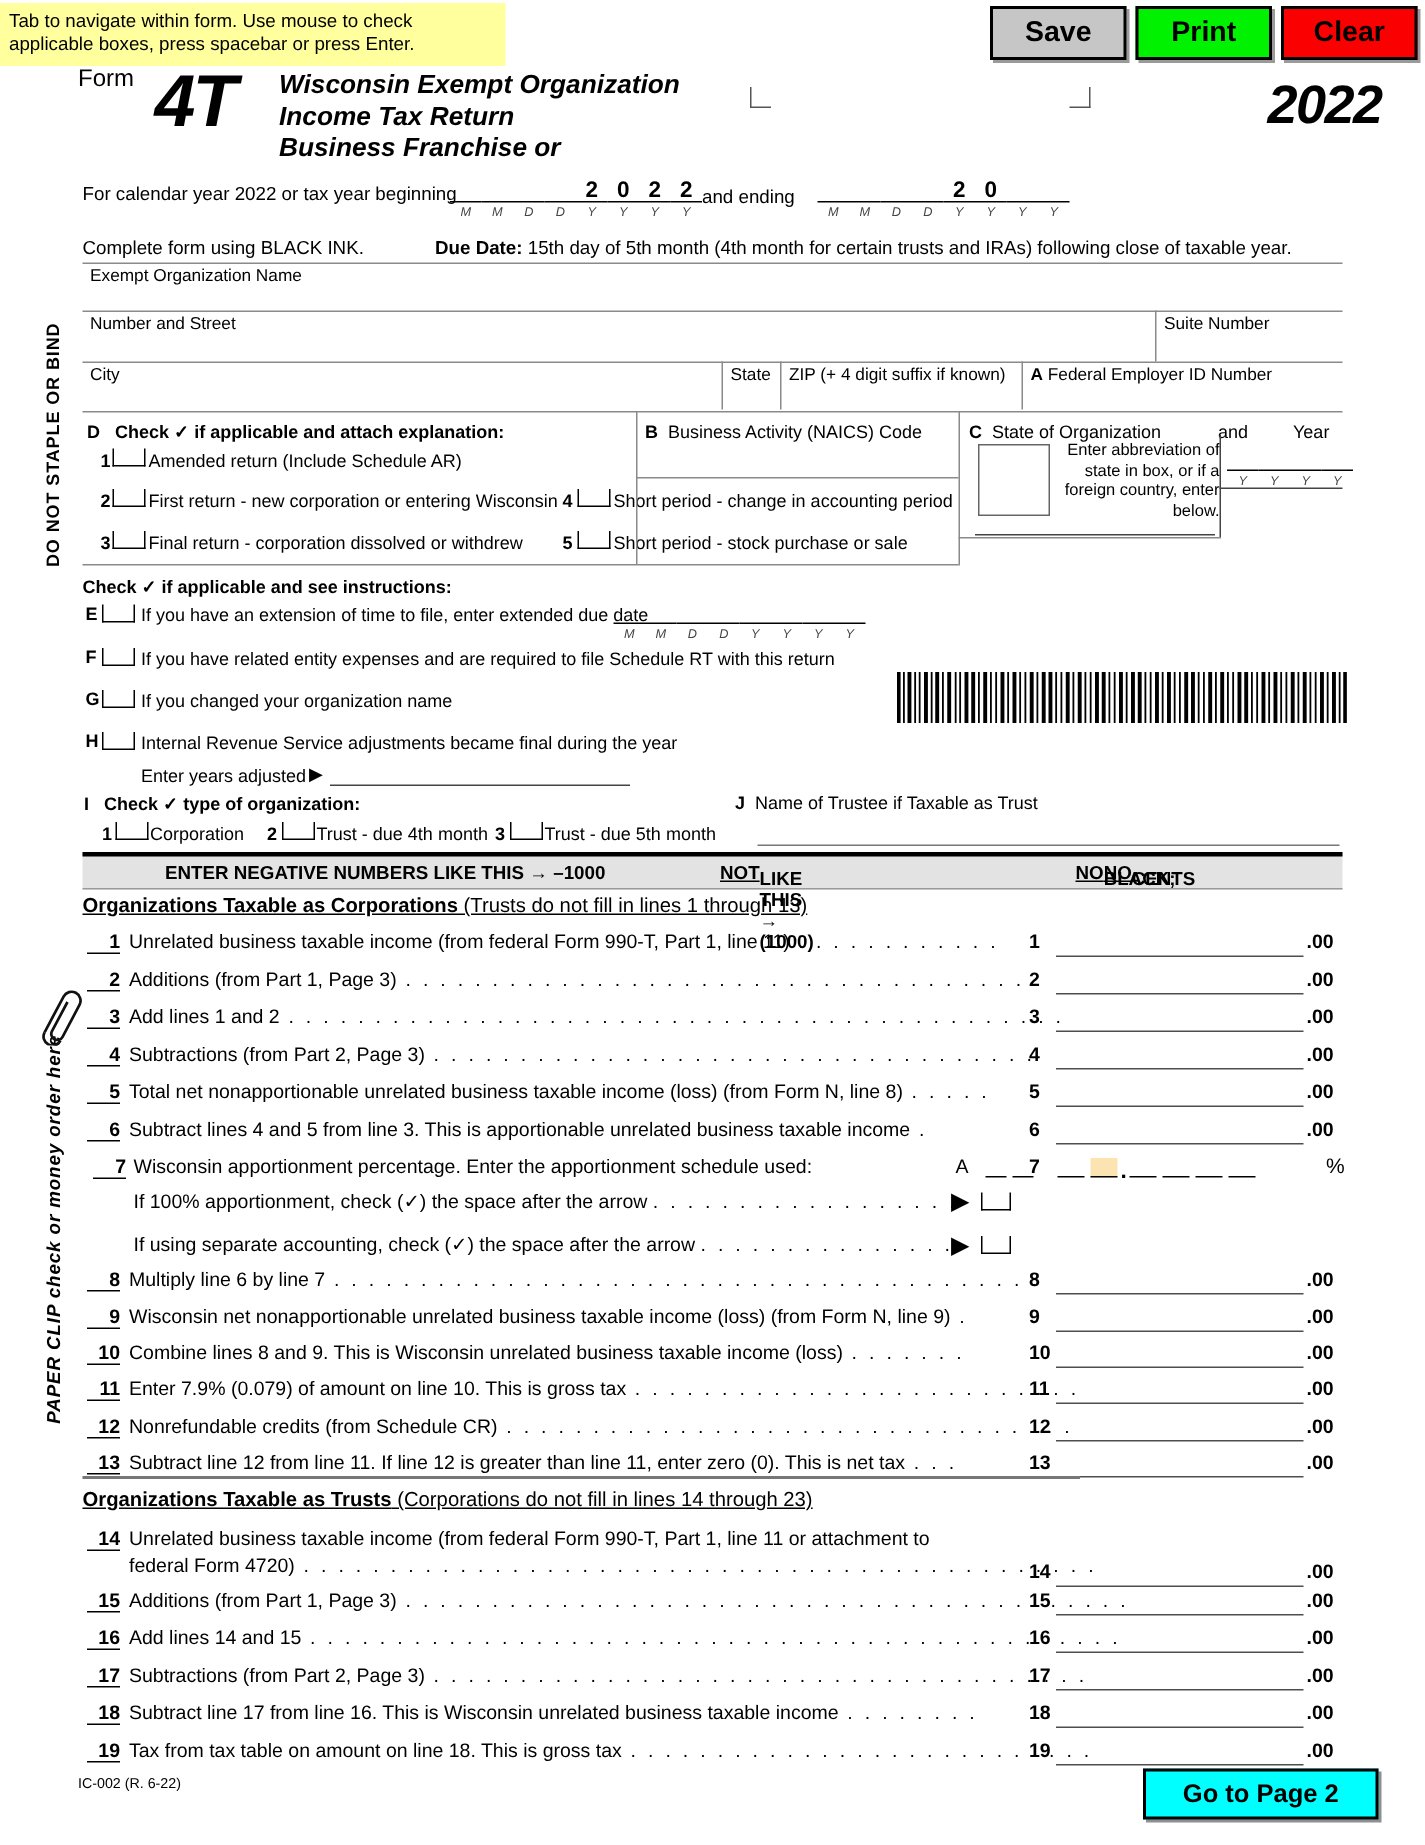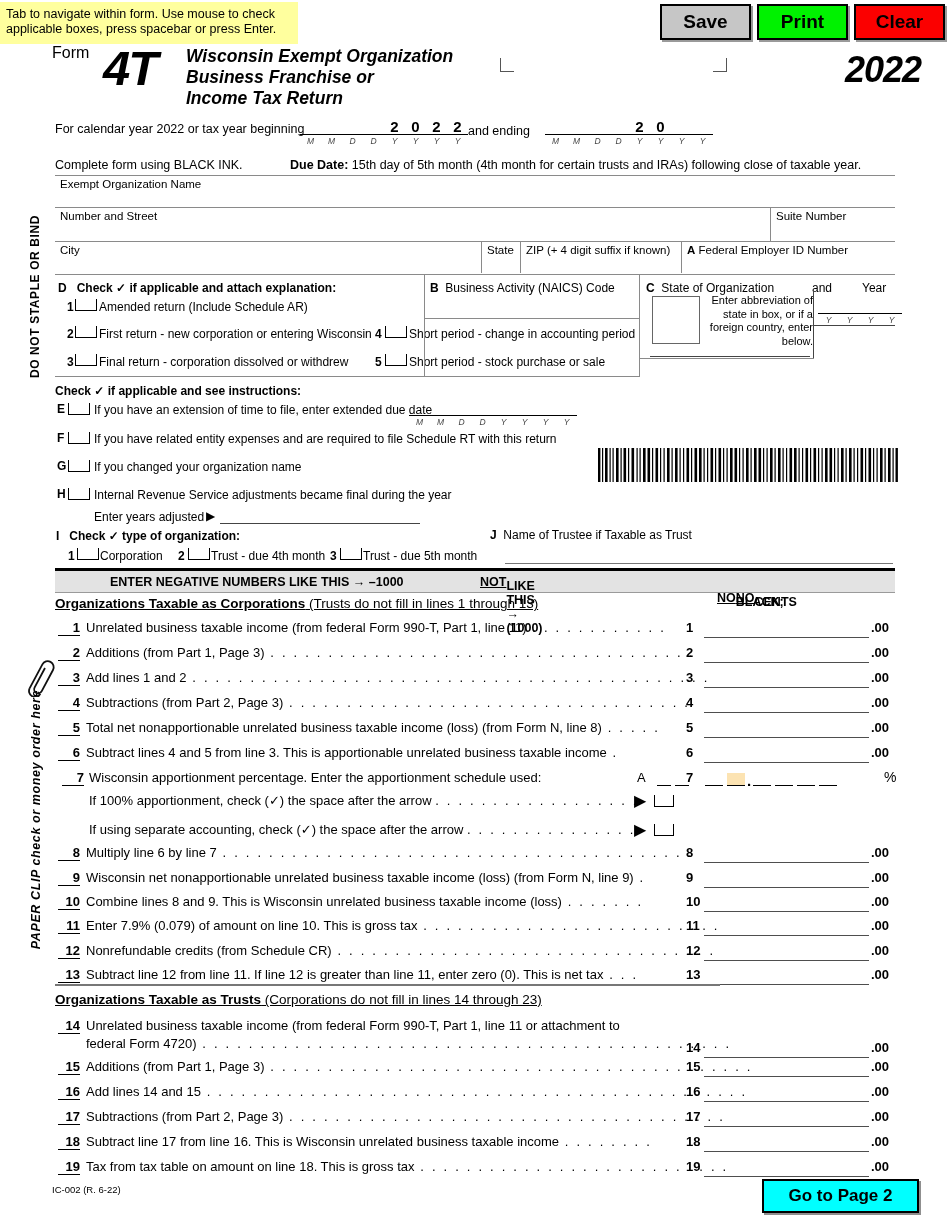--- a/index.html
+++ b/index.html
@@ -16,21 +16,21 @@
     font-weight:bold;font-size:19px;
     display:flex;align-items:center;justify-content:center;
     box-shadow:2px 2px 0 #9a9a9a;
     cursor:pointer;
   }
   #save-btn{left:660px;background:#c6c6c6;}
   #print-btn{left:757px;background:#00f200;}
   #clear-btn{left:854px;background:#fb0000;}
   
   #tip{
-    left:0;top:2px;width:298px;height:42px;background:#ffff9e;
+    left:0;top:2px;width:337px;height:42px;background:#ffff9e;
     font-size:12.5px;line-height:15px;padding:5px 4px 0 6px;box-sizing:border-box;
   }
   
   #form-word{left:52px;top:44px;font-size:16px;}
   #form-num{left:103px;top:40px;font-size:49px;font-weight:bold;font-style:italic;letter-spacing:-2px;font-family:"Liberation Sans",sans-serif;}
   #form-title{left:186px;top:46px;font-size:17.5px;font-weight:bold;font-style:italic;line-height:21px;}
   #year-big{left:845px;top:49px;font-size:36px;font-weight:bold;font-style:italic;letter-spacing:-1px;}
   .crop-mark{width:13px;height:13px;}
   #crop-l{left:500px;top:58px;border-left:1.6px solid #555;border-bottom:1.6px solid #555;}
   #crop-r{left:713px;top:58px;border-right:1.6px solid #555;border-bottom:1.6px solid #555;}
@@ -102,22 +102,22 @@
 <div class="abs" id="tip">Tab to navigate within form. Use mouse to check applicable boxes, press spacebar or press Enter.</div>
 
 <div class="btn" id="save-btn">Save</div>
 <div class="btn" id="print-btn">Print</div>
 <div class="btn" id="clear-btn">Clear</div>
 
 <div class="abs" id="form-word">Form</div>
 <div class="abs" id="form-num">4T</div>
 <div class="abs" id="form-title">
   <div>Wisconsin Exempt Organization</div>
+  <div>Income Tax Return</div>
   <div>Business Franchise or</div>
-  <div>Income Tax Return</div>
 </div>
 <div class="abs" id="year-big">2022</div>
 <div class="abs crop-mark" id="crop-l"></div>
 <div class="abs crop-mark" id="crop-r"></div>
 
 <div class="abs" id="cal-line">For calendar year 2022 or tax year beginning</div>
 <div class="dateblk" id="begin-date" style="left:300px;"><span class="dcell"><span class="seg"></span><span class="lab">M</span></span><span class="dcell"><span class="seg"></span><span class="lab">M</span></span><span class="dcell"><span class="seg"></span><span class="lab">D</span></span><span class="dcell"><span class="seg"></span><span class="lab">D</span></span><span class="dcell"><span class="seg">2</span><span class="lab">Y</span></span><span class="dcell"><span class="seg">0</span><span class="lab">Y</span></span><span class="dcell"><span class="seg">2</span><span class="lab">Y</span></span><span class="dcell"><span class="seg">2</span><span class="lab">Y</span></span></div>
 <div class="abs" id="ending-word">and ending</div>
 <div class="dateblk" id="end-date" style="left:545px;"><span class="dcell"><span class="seg"></span><span class="lab">M</span></span><span class="dcell"><span class="seg"></span><span class="lab">M</span></span><span class="dcell"><span class="seg"></span><span class="lab">D</span></span><span class="dcell"><span class="seg"></span><span class="lab">D</span></span><span class="dcell"><span class="seg">2</span><span class="lab">Y</span></span><span class="dcell"><span class="seg">0</span><span class="lab">Y</span></span><span class="dcell"><span class="seg"></span><span class="lab">Y</span></span><span class="dcell"><span class="seg"></span><span class="lab">Y</span></span></div>
 
@@ -338,21 +338,21 @@
 
 <div class="bx-lab" style="left:490px;top:528px;">
   <b>J</b>&nbsp;
   <span>Name of Trustee if Taxable as Trust</span>
 </div>
 <div class="abs" style="left:505px;top:548px;width:388px;height:15px;border-bottom:1.3px solid #777;cursor:text;"></div>
 
 <div class="abs" id="grayhdr">
   <span style="left:55px;">ENTER NEGATIVE NUMBERS LIKE THIS → –1000</span>
   <span style="left:425px;"><u>NOT</u><span> LIKE THIS → (1000)</span></span>
-  <span style="left:662px;margin-top:16px;"><u>NO</u><span> BLACK; </span><u>NO</u><span> CENTS</span></span>
+  <span style="left:662px;"><u>NO</u><span> BLACK; </span><u>NO</u><span> CENTS</span></span>
 </div>
 
 <div class="secthead" style="left:55px;top:596px;">
   <b>Organizations Taxable as Corporations</b><span> (Trusts do not fill in lines 1 through 13)</span>
 </div>
 
 <div id="lines-layer">
     <div class="lineno" style="left: 58px; top: 620px;">1</div>
     <div class="linetxt" style="left: 86px; top: 620px;"><span>Unrelated business taxable income (from federal Form 990-T, Part 1, line 11)</span><span class="dots"> . . . . . . . . . . . .</span></div>
     <div class="rightno" style="left: 686px; top: 620px;">1</div>

